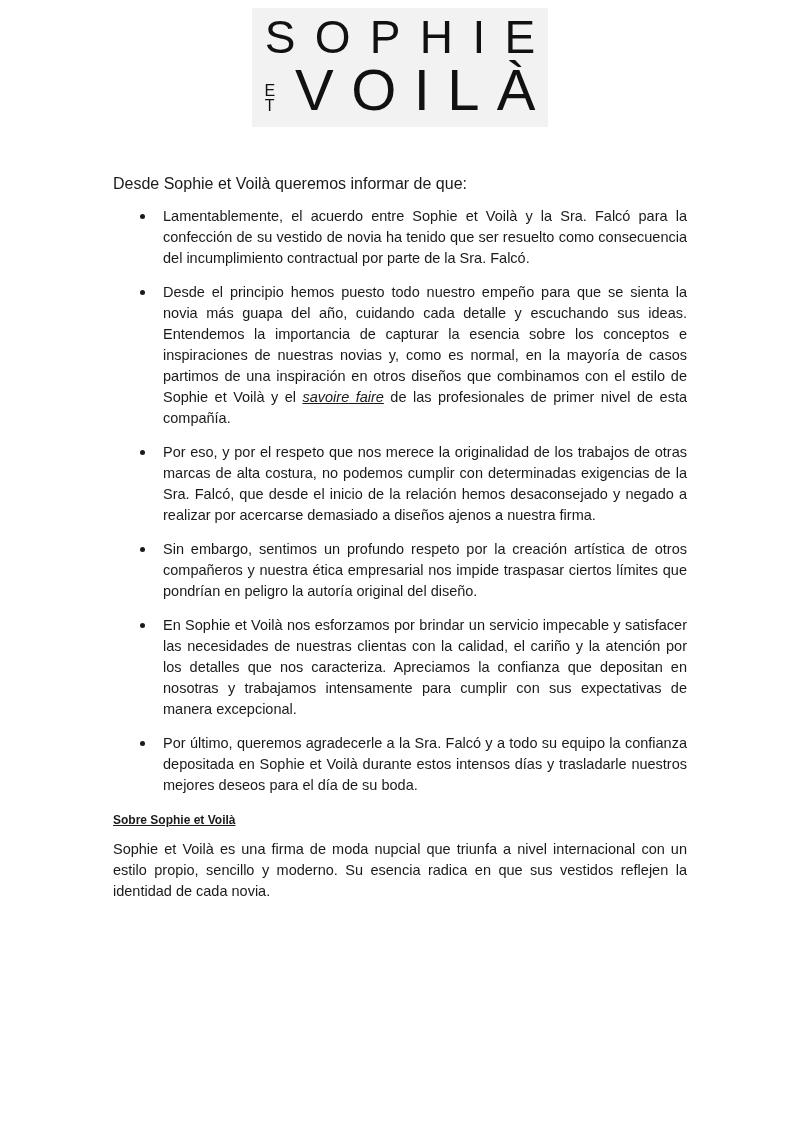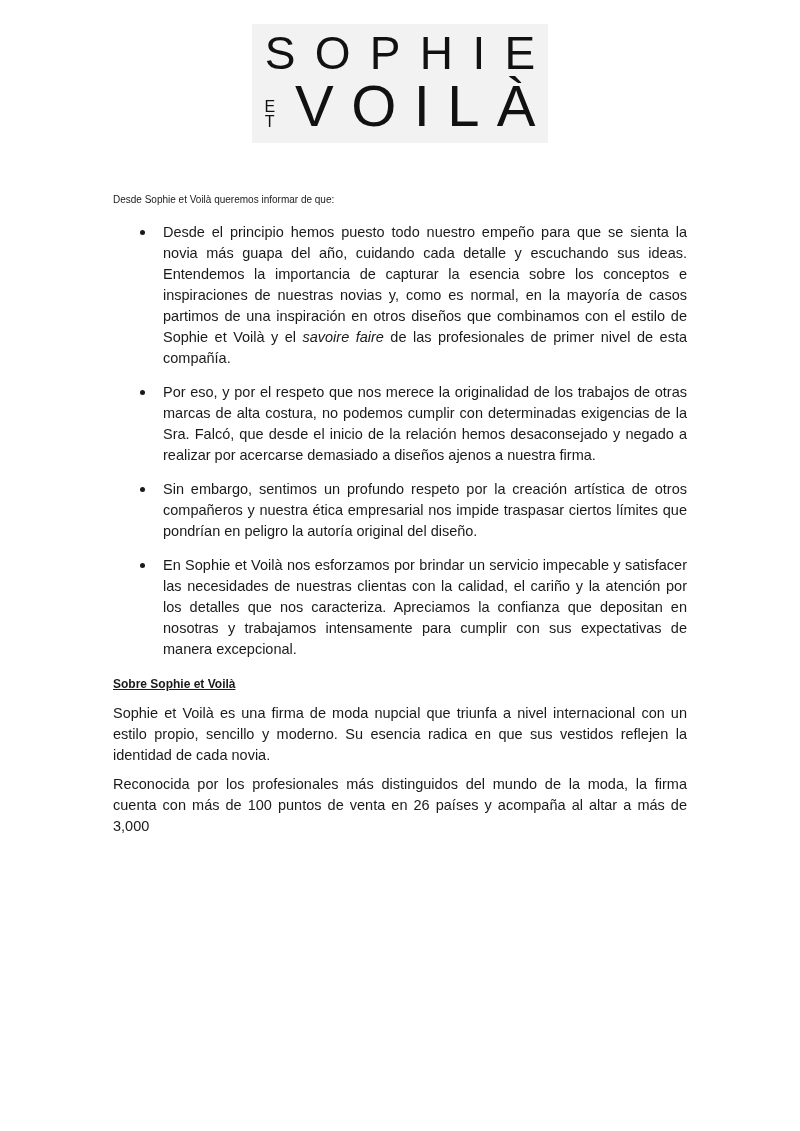--- a/index.html
+++ b/index.html
@@ -5,21 +5,21 @@
   html,body{margin:0;padding:0;}
   body{
     width:800px;height:1131px;
     background:#ffffff;
     color:#1a1a1a;
     font-family:"Liberation Sans", sans-serif;
     overflow:hidden;
   }
   .content{padding:0 113px;}
   
-  .logo-band{text-align:center;padding-top:24px;}
+  .logo-band{text-align:center;padding-top:8px;}
   .logo{
     display:inline-block;
     background:#f2f2f2;
     padding:6px 12px 10px;
     color:#111111;
   }
   .logo-line1{
     font-size:46px;line-height:1;
     letter-spacing:0.42em;margin-right:-0.42em;
     white-space:nowrap;font-weight:500;
@@ -38,21 +38,21 @@
     letter-spacing:0.30em;margin-right:-0.30em;
     white-space:nowrap;font-weight:400;
   }
   
   .dateline{
     margin:42px 0 0;
     font-size:15px;font-weight:bold;line-height:21px;
   }
   .intro{
     margin:46px 0 0;
-    font-size:10px;line-height:21px;
+    font-size:16px;line-height:21px;
   }
   ul.bullets{
     list-style:none;
     margin:12px 0 0;
     padding:0 0 0 50px;
     font-size:14.5px;line-height:21px;
   }
   ul.bullets li{
     position:relative;
     margin-top:13px;
@@ -69,21 +69,21 @@
     margin:14px 0 0;
     font-size:12px;line-height:21px;
     font-weight:bold;
     text-decoration:underline;
   }
   p.body-para{
     margin:8px 0 0;
     font-size:14.5px;line-height:21px;
     text-align:justify;
   }
-  em{font-style:italic;}
+  em{font-style:italic;text-decoration:underline;}
 </style>
 </head>
 <body>
 
 <div class="logo-band">
   <div class="logo">
     <div class="logo-line1">SOPHIE</div>
     <div class="logo-line2">
       <span class="et-stack">
           <span>E</span>
@@ -92,24 +92,25 @@
       <span class="voila">VOILÀ</span>
     </div>
   </div>
 </div>
 
 <div class="content">
 
   <p class="intro">Desde Sophie et Voilà queremos informar de que:</p>
 
   <ul class="bullets">
+    <li><span>Lamentablemente, el acuerdo entre Sophie et Voilà y la Sra. Falcó para la confección de su vestido de novia ha tenido que ser resuelto como consecuencia del incumplimiento contractual por parte de la Sra. Falcó.</span></li>
     <li><span>Desde el principio hemos puesto todo nuestro empeño para que se sienta la novia más guapa del año, cuidando cada detalle y escuchando sus ideas. Entendemos la importancia de capturar la esencia sobre los conceptos e inspiraciones de nuestras novias y, como es normal, en la mayoría de casos partimos de una inspiración en otros diseños que combinamos con el estilo de Sophie et Voilà y el </span><em>savoire faire</em><span> de las profesionales de primer nivel de esta compañía.</span></li>
     <li><span>Por eso, y por el respeto que nos merece la originalidad de los trabajos de otras marcas de alta costura, no podemos cumplir con determinadas exigencias de la Sra. Falcó, que desde el inicio de la relación hemos desaconsejado y negado a realizar por acercarse demasiado a diseños ajenos a nuestra firma.</span></li>
     <li><span>Sin embargo, sentimos un profundo respeto por la creación artística de otros compañeros y nuestra ética empresarial nos impide traspasar ciertos límites que pondrían en peligro la autoría original del diseño.</span></li>
     <li><span>En Sophie et Voilà nos esforzamos por brindar un servicio impecable y satisfacer las necesidades de nuestras clientas con la calidad, el cariño y la atención por los detalles que nos caracteriza. Apreciamos la confianza que depositan en nosotras y trabajamos intensamente para cumplir con sus expectativas de manera excepcional.</span></li>
+    <li><span>Por último, queremos agradecerle a la Sra. Falcó y a todo su equipo la confianza depositada en Sophie et Voilà durante estos intensos días y trasladarle nuestros mejores deseos para el día de su boda.</span></li>
   </ul>
 
   <p class="about-heading">Sobre Sophie et Voilà</p>
 
   <p class="body-para">Sophie et Voilà es una firma de moda nupcial que triunfa a nivel internacional con un estilo propio, sencillo y moderno. Su esencia radica en que sus vestidos reflejen la identidad de cada novia.</p>
 
-  <p class="body-para">Reconocida por los profesionales más distinguidos del mundo de la moda, la firma cuenta con más de 100 puntos de venta en 26 países y acompaña al altar a más de 3,000</p>
 </div>
 
 </body></html>

